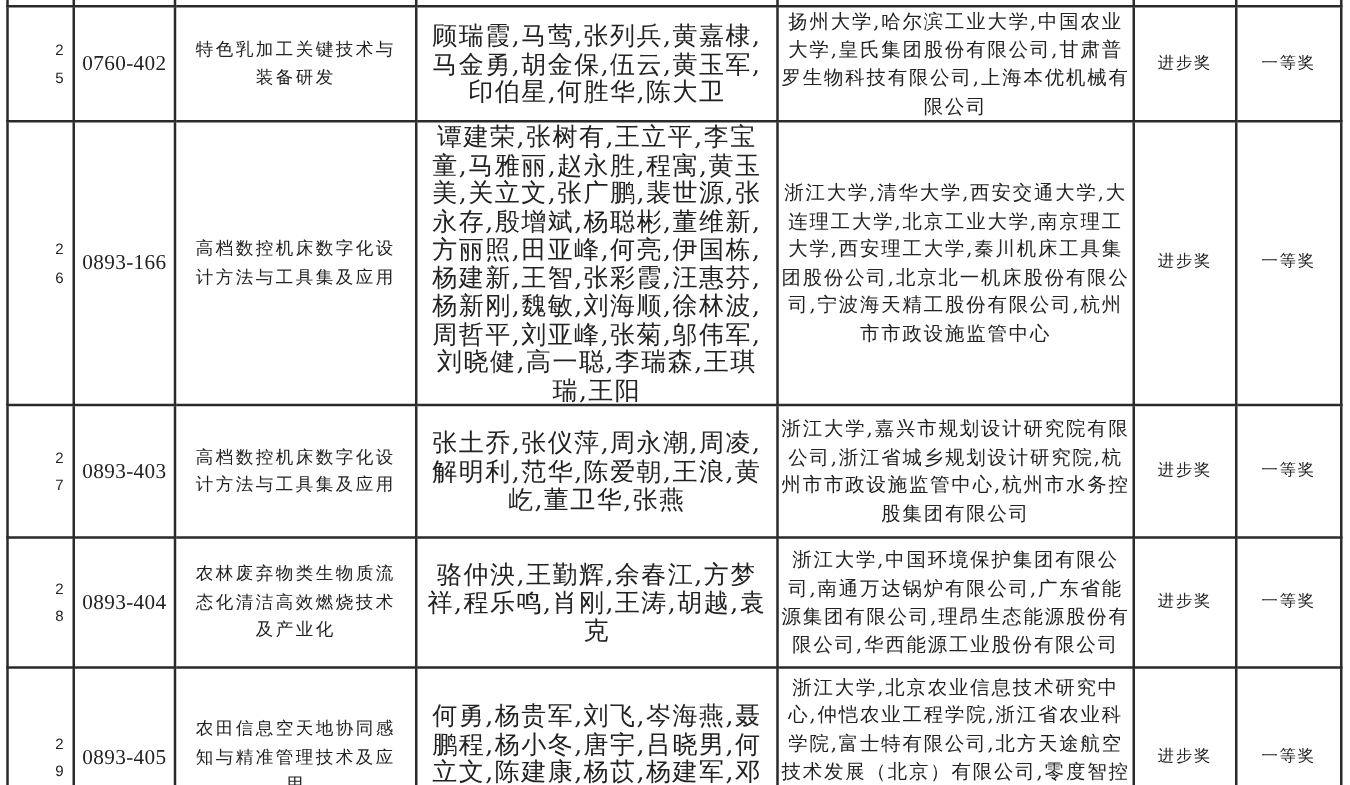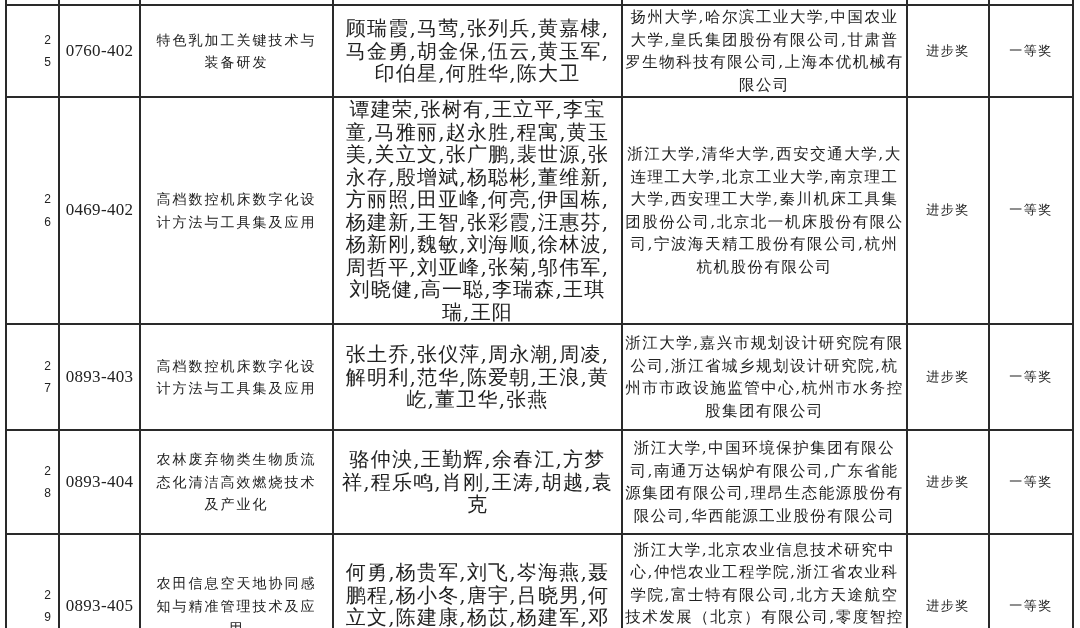--- a/index.html
+++ b/index.html
@@ -89,24 +89,24 @@
         <td class="code">0760-402</td>
         <td class="title">特色乳加工关键技术与装备研发</td>
         <td class="people">顾瑞霞,马莺,张列兵,黄嘉棣,马金勇,胡金保,伍云,黄玉军,印伯星,何胜华,陈大卫</td>
         <td class="orgs">扬州大学,哈尔滨工业大学,中国农业大学,皇氏集团股份有限公司,甘肃普罗生物科技有限公司,上海本优机械有限公司</td>
         <td class="type">进步奖</td>
         <td class="grade">一等奖</td>
       </tr>
 
       <tr class="r26">
         <td class="num">26</td>
-        <td class="code">0469-402</td>
+        <td class="code">0893-166</td>
         <td class="title">高档数控机床数字化设计方法与工具集及应用</td>
         <td class="people">谭建荣,张树有,王立平,李宝童,马雅丽,赵永胜,程寓,黄玉美,关立文,张广鹏,裴世源,张永存,殷增斌,杨聪彬,董维新,方丽照,田亚峰,何亮,伊国栋,杨建新,王智,张彩霞,汪惠芬,杨新刚,魏敏,刘海顺,徐林波,周哲平,刘亚峰,张菊,邬伟军,刘晓健,高一聪,李瑞森,王琪瑞,王阳</td>
-        <td class="orgs">浙江大学,清华大学,西安交通大学,大连理工大学,北京工业大学,南京理工大学,西安理工大学,秦川机床工具集团股份公司,北京北一机床股份有限公司,宁波海天精工股份有限公司,杭州杭机股份有限公司</td>
+        <td class="orgs">浙江大学,清华大学,西安交通大学,大连理工大学,北京工业大学,南京理工大学,西安理工大学,秦川机床工具集团股份公司,北京北一机床股份有限公司,宁波海天精工股份有限公司,杭州市市政设施监管中心</td>
         <td class="type">进步奖</td>
         <td class="grade">一等奖</td>
       </tr>
 
       <tr class="r27">
         <td class="num">27</td>
         <td class="code">0893-403</td>
         <td class="title">高档数控机床数字化设计方法与工具集及应用</td>
         <td class="people">张土乔,张仪萍,周永潮,周凌,解明利,范华,陈爱朝,王浪,黄屹,董卫华,张燕</td>
         <td class="orgs">浙江大学,嘉兴市规划设计研究院有限公司,浙江省城乡规划设计研究院,杭州市市政设施监管中心,杭州市水务控股集团有限公司</td>

